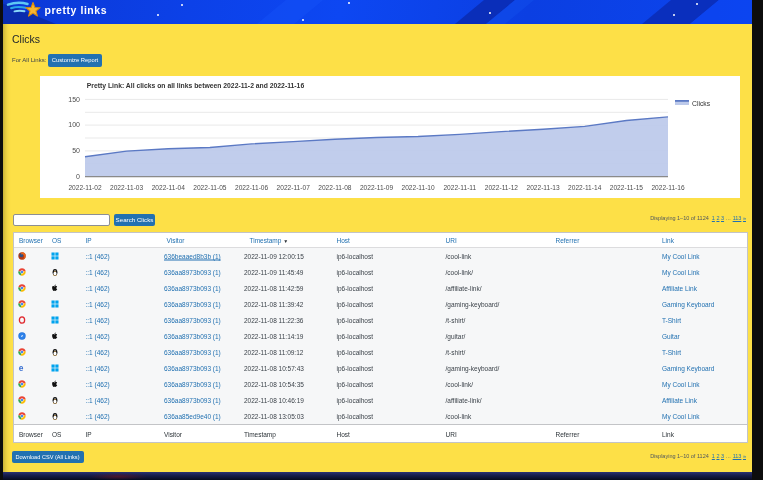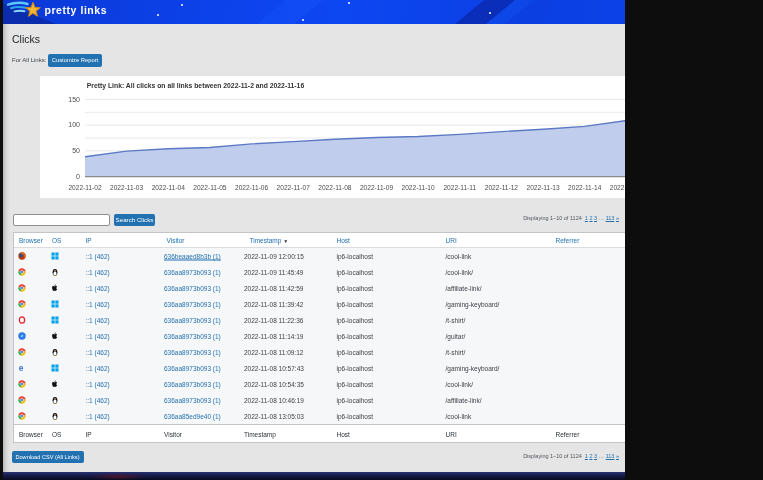--- a/index.html
+++ b/index.html
@@ -1,17 +1,17 @@
 <!DOCTYPE html>
 <html><head>
 <meta charset="utf-8">
 <style>
 * { margin:0; padding:0; box-sizing:border-box; }
 html,body { width:763px; height:480px; background:#0d0d0d; font-family:"Liberation Sans",sans-serif; overflow:hidden; }
-#screen { position:absolute; left:3px; top:0; width:622px; height:480px; background:#e5e5e5; overflow:hidden; box-shadow:inset 5px 0 7px -5px rgba(0,0,0,0.4); }
+#screen { position:absolute; left:3px; top:0; width:749px; height:480px; background:#fde047; overflow:hidden; box-shadow:inset 5px 0 7px -5px rgba(0,0,0,0.4); }
 
 
 #topbar { position:absolute; left:0; top:0; width:749px; height:24px; overflow:hidden;
   background:linear-gradient(100deg,#0b38d6 0%,#0c41e8 25%,#0d47f2 45%,#0b3fe2 70%,#0c45ee 100%); }
 #topdeco { position:absolute; left:0; top:0; }
 .dot { position:absolute; width:2px; height:2px; background:#fff; border-radius:50%; }
 #logo { position:absolute; left:0; top:0; width:130px; height:22px; }
 #logotext { position:absolute; left:41.5px; top:4px; color:#fff; font-size:10.5px; font-weight:bold; letter-spacing:0.55px; }
 
 

